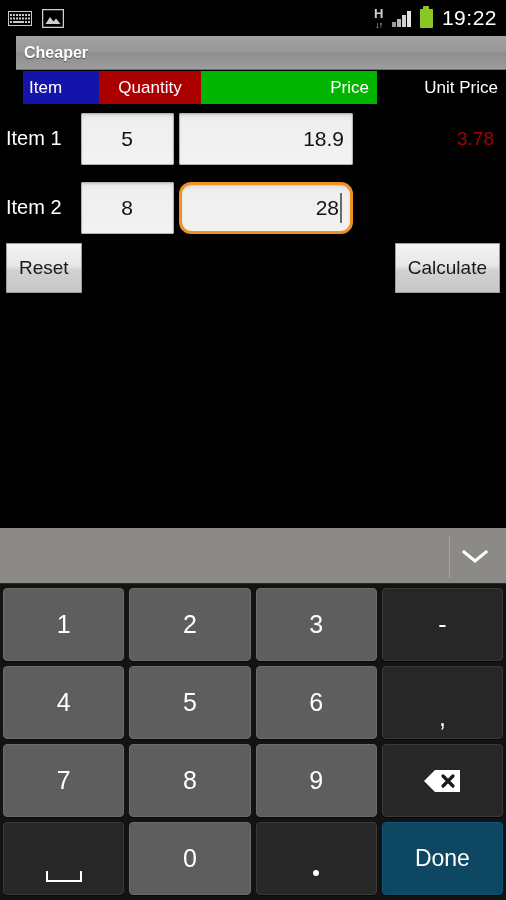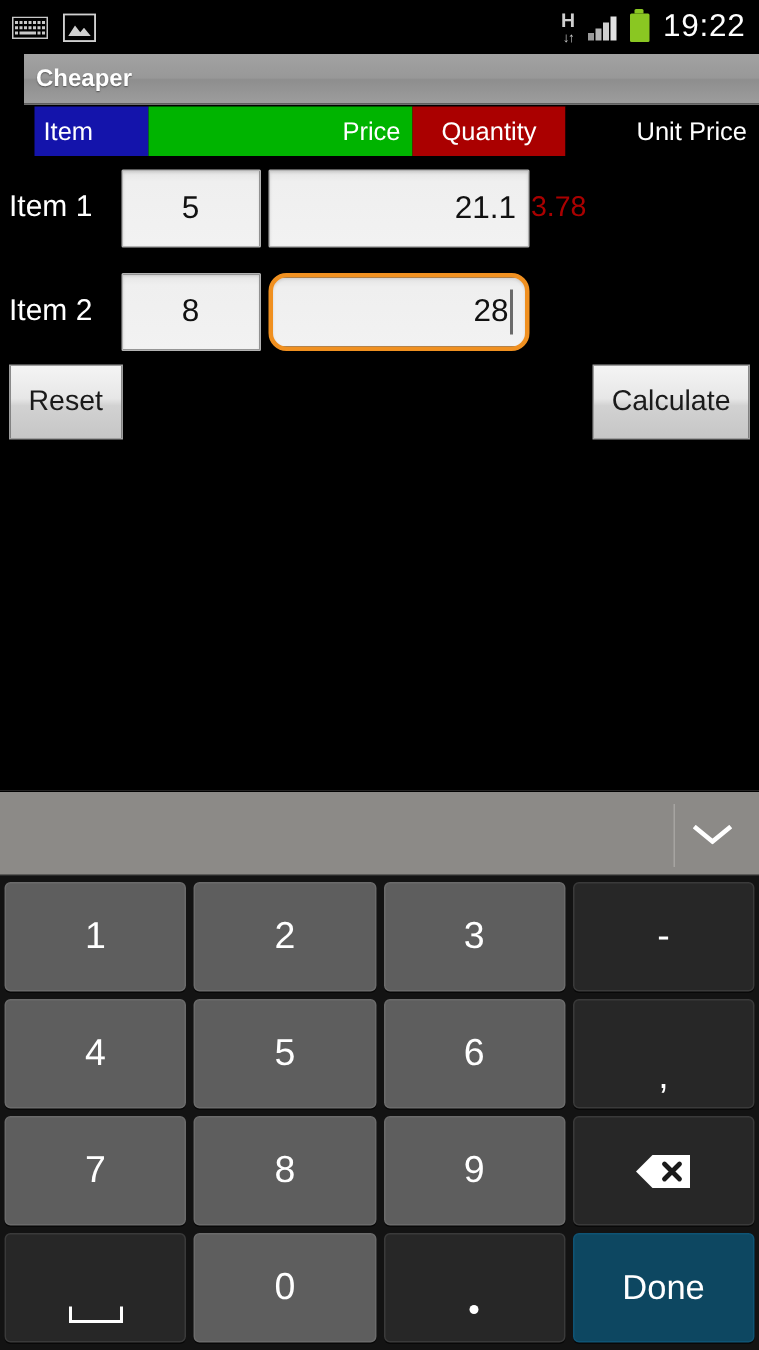--- a/index.html
+++ b/index.html
@@ -160,21 +160,22 @@
     display: flex;
     justify-content: center;
   }
   .cell-price {
     width: 176px;
     display: flex;
     justify-content: center;
   }
   .cell-unit {
     flex: 1;
-    padding-right: 0;
+    text-align: right;
+    padding-right: 12px;
     font-size: 19px;
     box-sizing: border-box;
   }
 
   .field {
     box-sizing: border-box;
     height: 52px;
     background: linear-gradient(to bottom, #e4e4e4 0%, #efefef 14%, #f2f2f2 100%);
     border: 1px solid #b3b3b3;
     border-radius: 1px;
@@ -381,35 +382,35 @@
   </div>
 
   <div id="action-bar">
     <span id="app-title">Cheaper</span>
   </div>
 
   <div id="table">
 
     <div class="thead">
       <div class="th th-item">Item</div>
+      <div class="th th-quantity">Quantity</div>
       <div class="th th-price">Price</div>
-      <div class="th th-quantity">Quantity</div>
       <div class="th th-unit">Unit Price</div>
     </div>
 
     <div class="trow">
       <div class="cell-item">Item 1</div>
       <div class="cell-qty">
         <div class="field qty">
           <span>5</span>
         </div>
       </div>
       <div class="cell-price">
         <div class="field price">
-          <span>21.1</span>
+          <span>18.9</span>
         </div>
       </div>
       <div class="cell-unit" style="color:#aa0000">3.78</div>
     </div>
 
     <div class="trow">
       <div class="cell-item">Item 2</div>
       <div class="cell-qty">
         <div class="field qty">
           <span>8</span>

